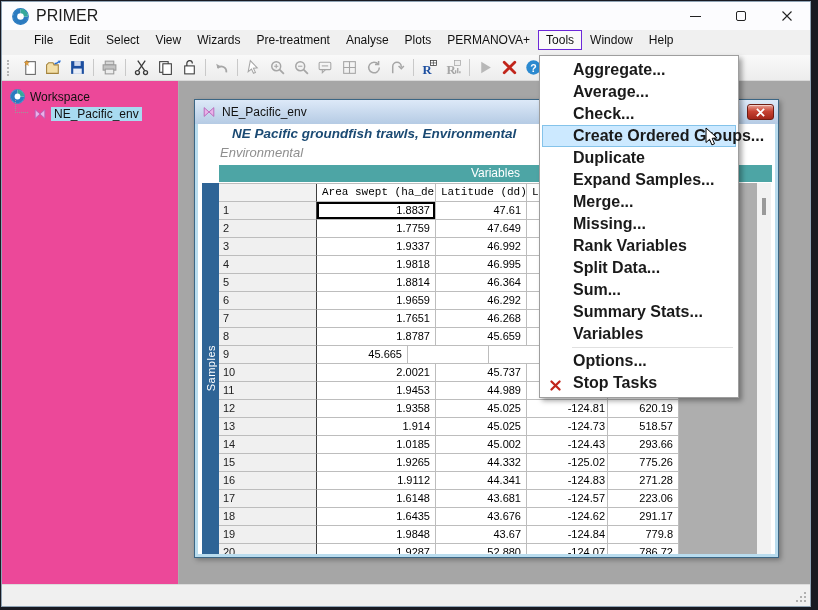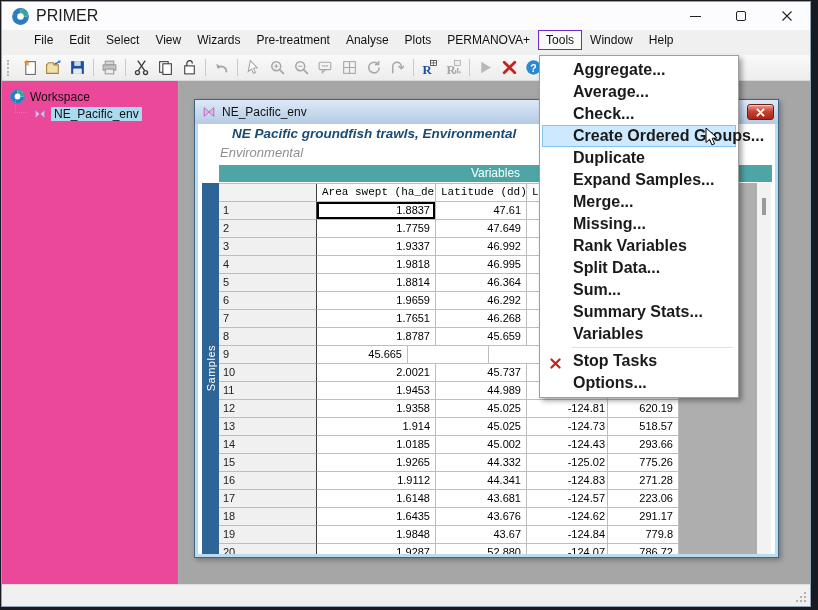--- a/index.html
+++ b/index.html
@@ -526,24 +526,24 @@
       <div class="menu-item"><span>Duplicate</span></div>
       <div class="menu-item"><span>Expand Samples...</span></div>
       <div class="menu-item"><span>Merge...</span></div>
       <div class="menu-item"><span>Missing...</span></div>
       <div class="menu-item"><span>Rank Variables</span></div>
       <div class="menu-item"><span>Split Data...</span></div>
       <div class="menu-item"><span>Sum...</span></div>
       <div class="menu-item"><span>Summary Stats...</span></div>
       <div class="menu-item"><span>Variables</span></div>
       <div class="menu-sep"></div>
+      <div class="menu-item"><span>Options...</span></div>
       <div class="menu-item"><span class="menu-icon"><svg width="13" height="13" viewBox="0 0 16 16">
             <path d="M3 3l10 10M13 3L3 13" stroke="#c1251b" stroke-width="2.8" stroke-linecap="round"></path>
           </svg></span><span>Stop Tasks</span></div>
-      <div class="menu-item"><span>Options...</span></div>
     </div>
 
   <div class="cursor">
     <svg width="14" height="20" viewBox="0 0 14 20">
       <path d="M1 1v14.5l3.6-3.2 2.3 5.6 2.6-1.1-2.3-5.5 4.9-.4z" fill="#fff" stroke="#000" stroke-width="1"></path>
     </svg>
   </div>
 
 </div>
 

